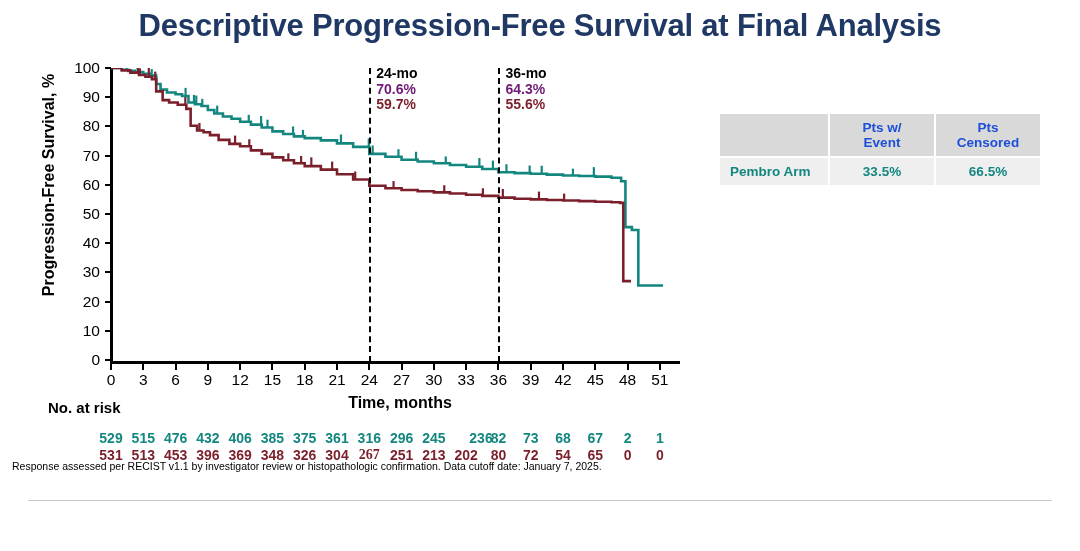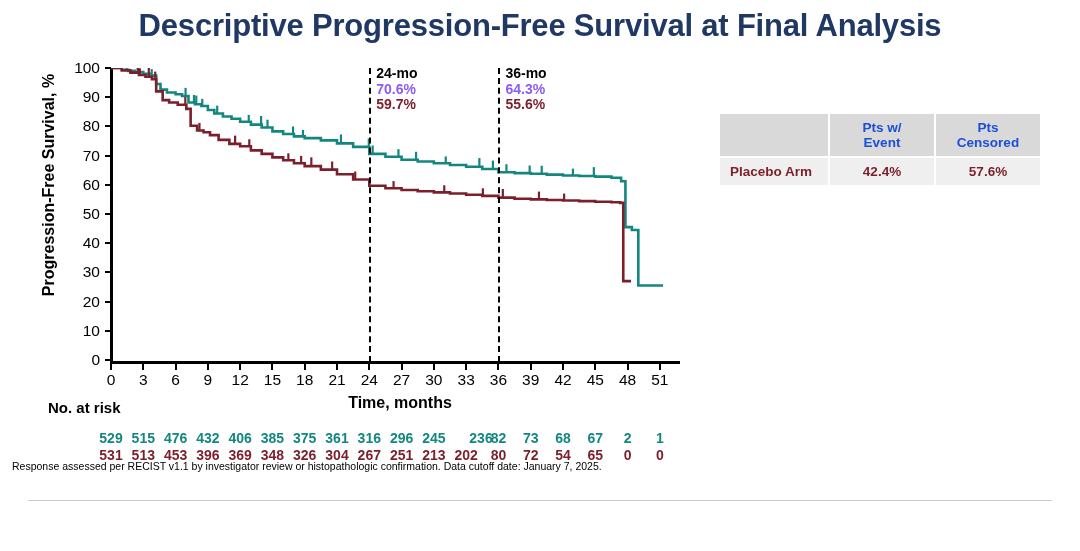--- a/index.html
+++ b/index.html
@@ -56,21 +56,21 @@
     text-align:center; font-size:16px; font-weight:bold; color:#000;
   }
 
   
   .vline{
     position:absolute; top:10px; height:294px;
     border-left:2px dashed #000;
   }
   .milestone{ position:absolute; font-size:14px; font-weight:bold; line-height:15.5px; }
   .milestone .m-title{ color:#000; }
-  .milestone .m-pembro{ color:#8b5cf6; }
+  .milestone .m-pembro{ color:#701a75; }
   .milestone .m-placebo{ color:#7B1F2B; }
 
   
   #hr-box{
     position:absolute; left:150px; top:221px;
     padding:8px 16px;
     border:3px solid #F29B43; border-radius:16px;
     background:#fff;
     font-size:18px; font-weight:bold; color:#000;
     white-space:nowrap;
@@ -296,21 +296,21 @@
     </div>
   <div class="risk-row risk-placebo">
       <div class="risk-cell" style="left: 94px;">531</div>
       <div class="risk-cell" style="left: 126.286px;">513</div>
       <div class="risk-cell" style="left: 158.571px;">453</div>
       <div class="risk-cell" style="left: 190.857px;">396</div>
       <div class="risk-cell" style="left: 223.143px;">369</div>
       <div class="risk-cell" style="left: 255.429px;">348</div>
       <div class="risk-cell" style="left: 287.714px;">326</div>
       <div class="risk-cell" style="left: 320px;">304</div>
-      <div class="risk-cell" style="left: 352.286px;">267</div>
+      <div class="risk-cell" style="left: 352.286px; font-family: Liberation Serif, serif;">267</div>
       <div class="risk-cell" style="left: 384.571px;">251</div>
       <div class="risk-cell" style="left: 416.857px;">213</div>
       <div class="risk-cell" style="left: 449.143px;">202</div>
       <div class="risk-cell" style="left: 481.429px;">80</div>
       <div class="risk-cell" style="left: 513.714px;">72</div>
       <div class="risk-cell" style="left: 546px;">54</div>
       <div class="risk-cell" style="left: 578.286px;">65</div>
       <div class="risk-cell" style="left: 610.571px;">0</div>
       <div class="risk-cell" style="left: 642.857px;">0</div>
     </div>
@@ -324,24 +324,24 @@
         <span>Pts w/</span><br>
         <span>Event</span>
       </th>
       <th class="col-val">
         <span>Pts</span><br>
         <span>Censored</span>
       </th>
     </tr>
   </thead>
   <tbody>
-    <tr class="row-placebo">
-      <td class="col-arm">Placebo Arm</td>
-      <td class="col-val">42.4%</td>
-      <td class="col-val">57.6%</td>
+    <tr class="row-pembro">
+      <td class="col-arm">Pembro Arm</td>
+      <td class="col-val">33.5%</td>
+      <td class="col-val">66.5%</td>
     </tr>
   </tbody>
 </table>
 
 <div id="footnote">Response assessed per RECIST v1.1 by investigator review or histopathologic confirmation. Data cutoff date: January 7, 2025.</div>
 <div id="footer-rule"></div>
 
 <div id="footer">
 
   

